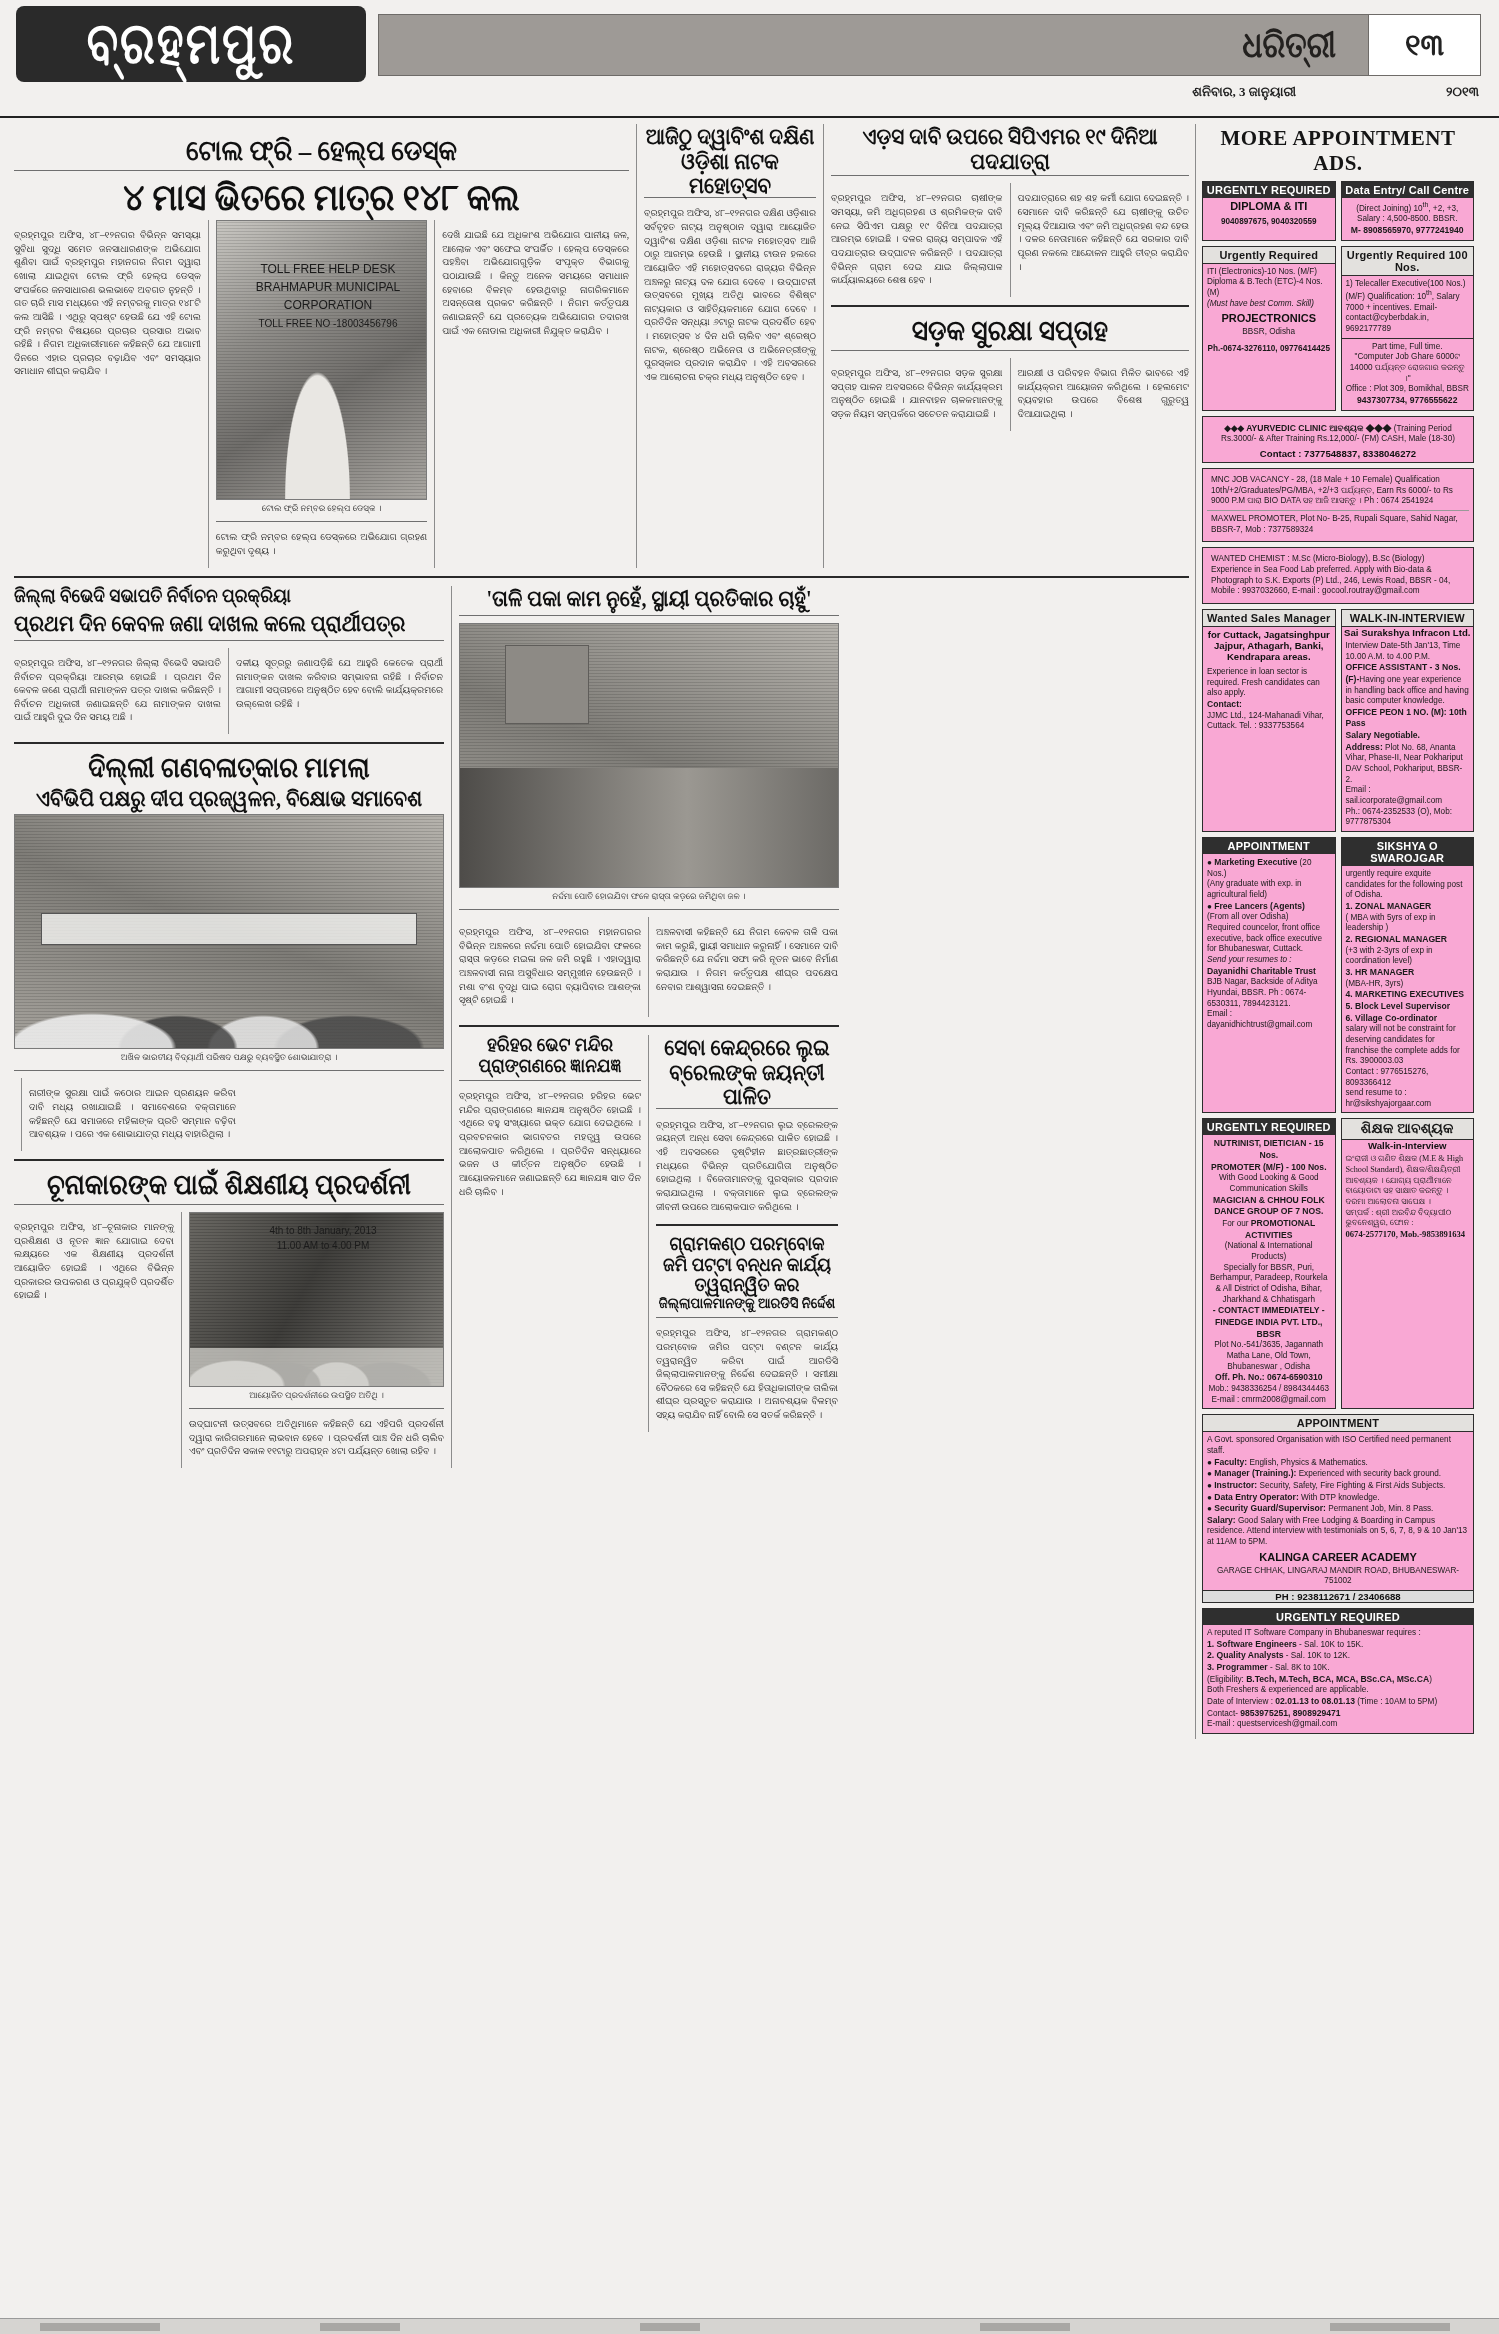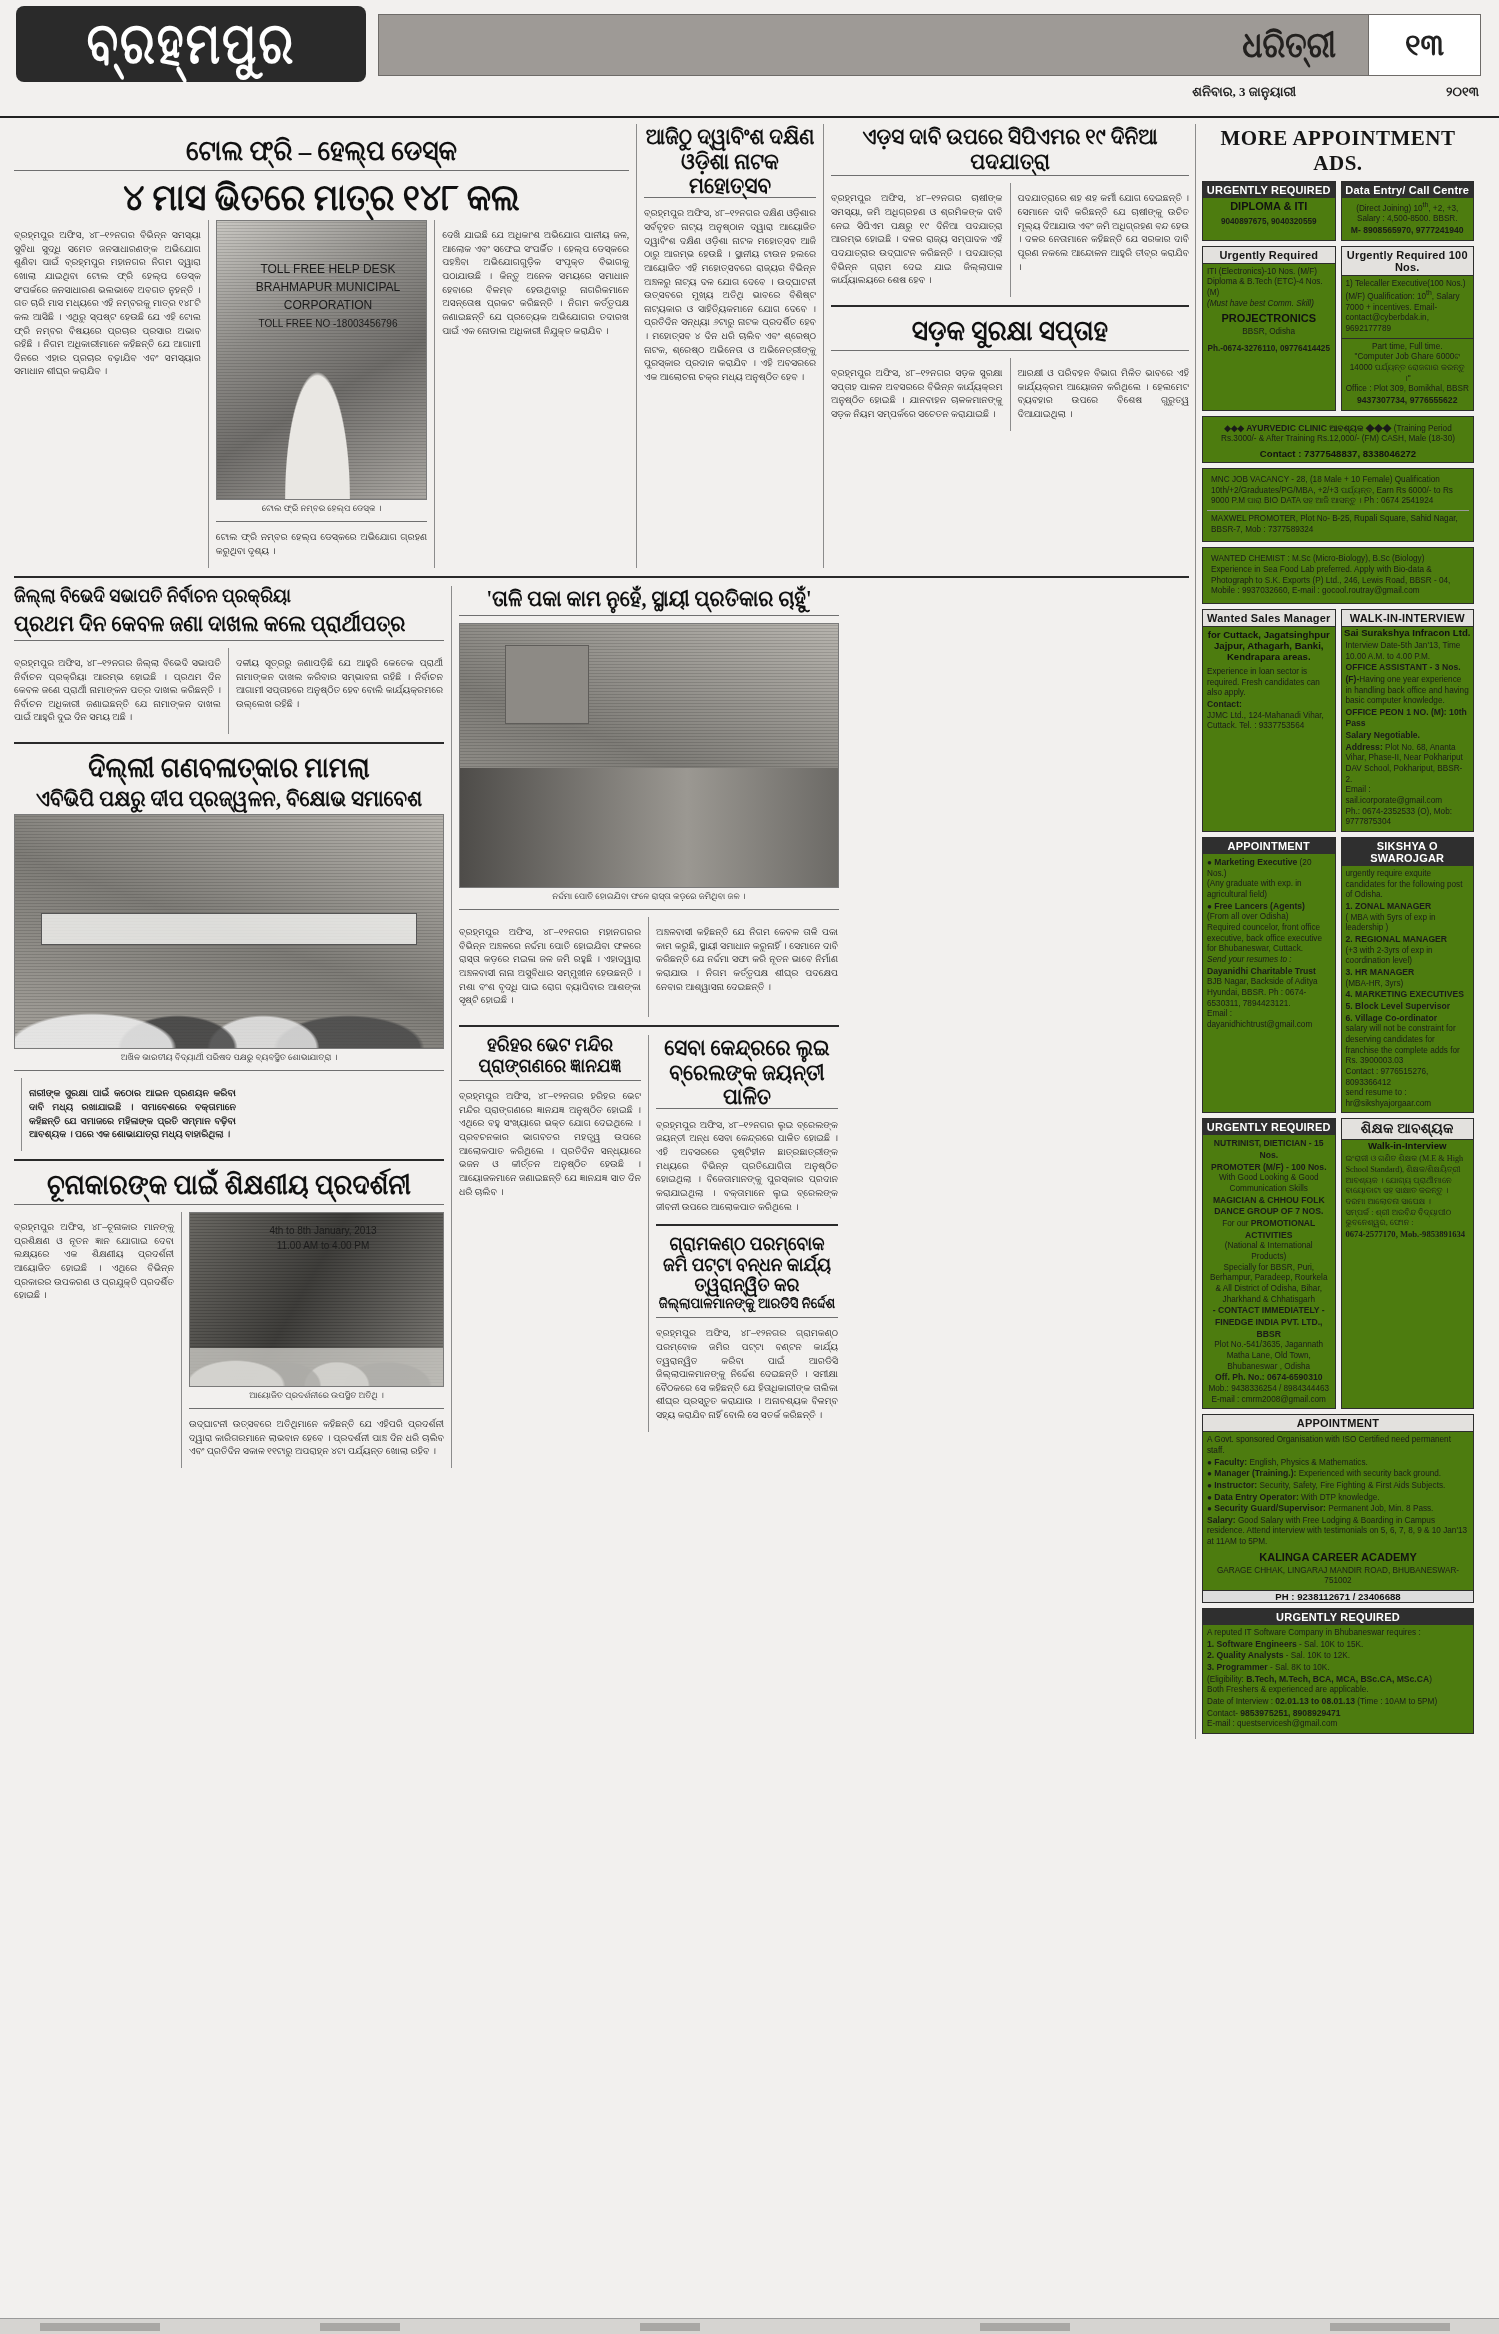--- a/index.html
+++ b/index.html
@@ -83,21 +83,21 @@
       radial-gradient(ellipse at 58% 100%, rgba(235,235,235,.8) 0 15%, rgba(0,0,0,0) 16%),
       radial-gradient(ellipse at 78% 100%, rgba(70,70,70,.8) 0 15%, rgba(0,0,0,0) 16%);
   }
   
   .ads-col { width:272px; }
   .ads-title {
     text-align:center; font-family:"Liberation Serif", serif; font-weight:bold;
     font-size:21px; color:#151515; letter-spacing:.5px; margin:2px 0 5px;
   }
   .ad-box {
-    border:1px solid #2d2d2d; margin-bottom:5px; padding:3px 4px; background:#4d7c0f;
+    border:1px solid #2d2d2d; margin-bottom:5px; padding:3px 4px; background:#f9a8d4;
   }
   .ad-box.solid-head { padding:0; }
   .ad-h {
     background:#2f2f2f; color:#fff; font-weight:bold; font-size:11px;
     text-align:center; padding:2px 2px; letter-spacing:.2px;
   }
   .ad-h.light { background:#e3e1de; color:#161616; border-bottom:1px solid #2d2d2d; }
   .ad-body { font-size:8.2px; line-height:1.3; color:#1a1a1a; padding:3px 4px; }
   .ad-body b { font-size:8.6px; }
   .ad-t { font-weight:bold; font-size:11px; text-align:center; color:#111; }
@@ -224,21 +224,21 @@
             <h1 class="headline hl-l od">ଦିଲ୍ଲୀ ଗଣବଳାତ୍କାର ମାମଲା</h1>
             <h1 class="headline hl-m od">ଏବିଭିପି ପକ୍ଷରୁ ଦୀପ ପ୍ରଜ୍ୱଳନ, ବିକ୍ଷୋଭ ସମାବେଶ</h1>
             <div class="photo mid" style="height:235px;margin-top:4px;">
               <div class="figs"></div>
               <div style="position:absolute;left:6%;right:6%;top:42%;height:14%;background:rgba(245,245,242,.8);border:1px solid #555;"></div>
             </div>
             <div class="cap od">ଅଖିଳ ଭାରତୀୟ ବିଦ୍ୟାର୍ଥୀ ପରିଷଦ ପକ୍ଷରୁ ବ୍ୟବସ୍ଥିତ ଶୋଭାଯାତ୍ରା ।</div>
             <div class="rule-h"></div>
             <div class="cols">
               <div class="rule-v"></div>
-              <div style="width:207px;font-weight:bold;">
+              <div style="width:207px;">
                   <p class="body-text od">ନାରୀଙ୍କ ସୁରକ୍ଷା ପାଇଁ କଠୋର ଆଇନ ପ୍ରଣୟନ କରିବା ଦାବି ମଧ୍ୟ ରଖାଯାଇଛି । ସମାବେଶରେ ବକ୍ତାମାନେ କହିଛନ୍ତି ଯେ ସମାଜରେ ମହିଳାଙ୍କ ପ୍ରତି ସମ୍ମାନ ବଢ଼ିବା ଆବଶ୍ୟକ । ପରେ ଏକ ଶୋଭାଯାତ୍ରା ମଧ୍ୟ ବାହାରିଥିଲା ।</p>
                 </div>
             </div>
 
             <div class="rule-h-thick"></div>
 
             <h1 class="headline hl-l od">ଚୂନାକାରଙ୍କ ପାଇଁ ଶିକ୍ଷଣୀୟ ପ୍ରଦର୍ଶନୀ</h1>
             <div class="rule-h"></div>
             <div class="cols" style="margin-top:4px;">
               <div style="width:160px;">

